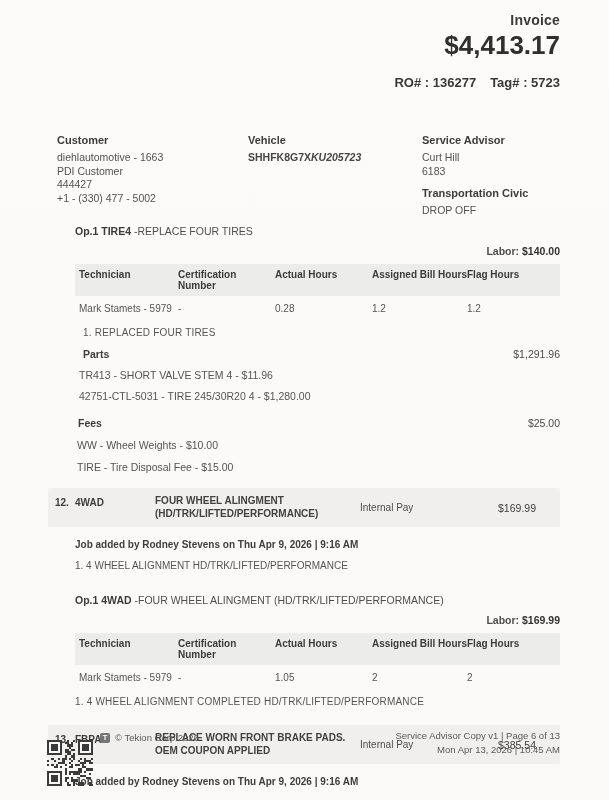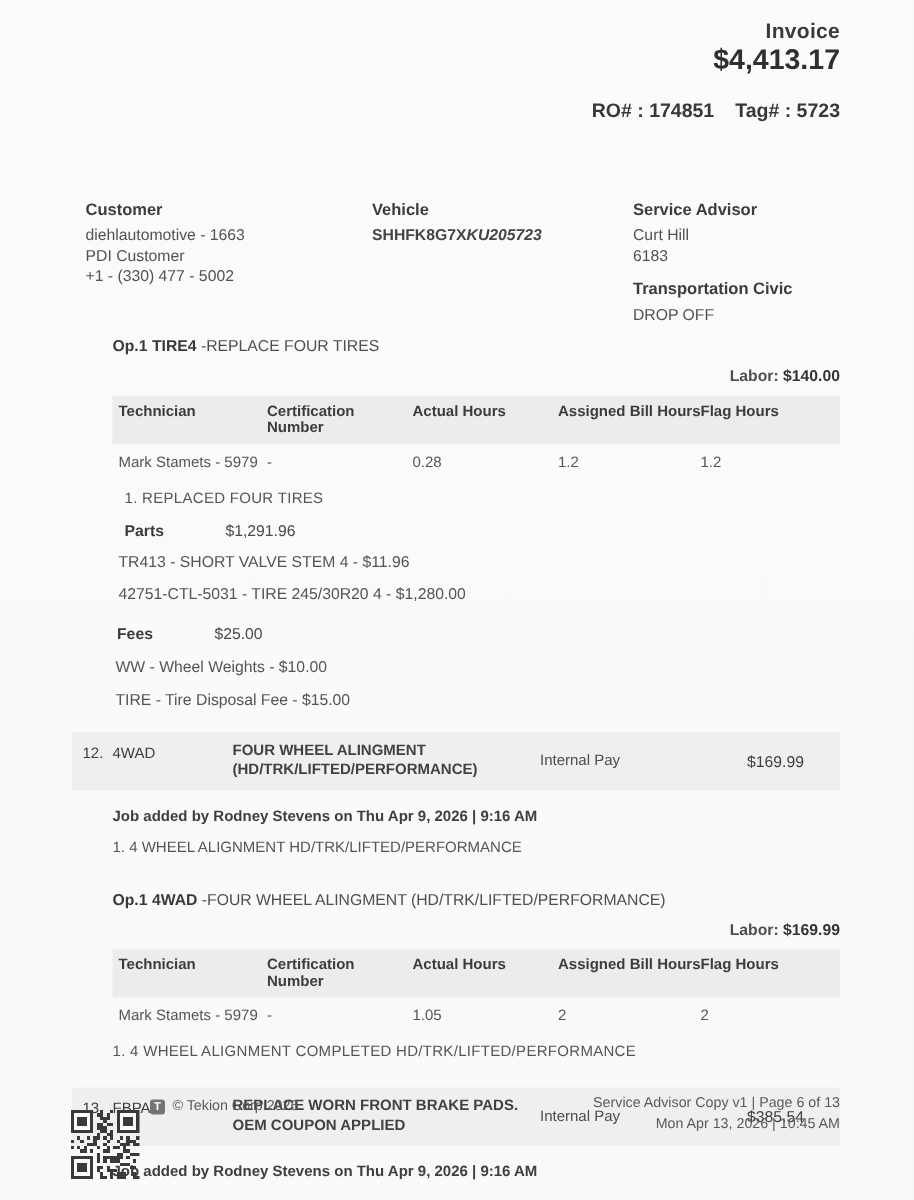--- a/index.html
+++ b/index.html
@@ -7,21 +7,21 @@
   body { font-family:"Liberation Sans", sans-serif; background:#f6f5f3; }
   .page {
     position:relative; width:609px; height:800px;
     background:linear-gradient(180deg,#fcfbf9 0%, #fbfaf8 60%, #faf9f7 100%);
     color:#4c4c4c; overflow:hidden;
   }
 
   
   .inv-header { position:absolute; top:12px; right:49px; text-align:right; }
   .inv-label { font-size:14px; font-weight:bold; color:#3a3a3a; letter-spacing:.2px; }
-  .inv-total { font-size:19px; font-weight:bold; color:#2f2f2f; margin-top:2px; }
+  .inv-total { font-size:26px; font-weight:bold; color:#2f2f2f; margin-top:2px; }
   .ro-line { margin-top:14px; font-size:13px; font-weight:bold; color:#383838; }
   .ro-line .tag { margin-left:14px; }
   .meta-line { font-size:9.5px; color:#585858; line-height:13px; }
   .meta-block { margin-top:4px; }
 
   
   .parties { position:absolute; top:134px; left:57px; width:503px; display:flex; }
   .party-label { font-size:11px; font-weight:bold; color:#3c3c3c; margin-bottom:5px; }
   .party-line { font-size:10.5px; color:#525252; line-height:13.5px; }
   .col-customer { width:191px; }
@@ -38,35 +38,35 @@
   .op-title b { color:#3a3a3a; }
   .labor-line { text-align:right; font-size:10.5px; color:#4e4e4e; margin-top:8px;font-weight:bold; }
   .labor-line b { color:#333; }
 
   .tech-table { margin:7px 0 0 27px; width:485px; font-size:10px; }
   .t-row { display:grid; grid-template-columns:99px 97px 97px 95px auto; padding-left:4px; }
   .t-head { background:#ececea; padding-top:5px; padding-bottom:5px; font-weight:bold; color:#3c3c3c; }
   .t-body { padding-top:7px; padding-bottom:2px; color:#555; }
 
   .story-line { margin:11px 0 0 35px; font-size:10px; color:#555; letter-spacing:.2px; }
-  .sub-row { display:flex; justify-content:flex-start; font-size:10.5px;gap:41px; }
+  .sub-row { display:flex; justify-content:space-between; font-size:10.5px;gap:41px; }
   .sub-row .lbl { font-weight:bold; color:#3c3c3c; }
   .sub-row .amt { color:#4a4a4a; }
   .parts-row { margin:10px 0 0 35px; }
   .part-line { margin:9px 0 0 31px; font-size:10.5px; color:#545454; }
   .fees-row { margin:15px 0 0 30px; }
   .fee-line { margin:10px 0 0 29px; font-size:10.5px; color:#545454; }
 
   
   .job-band {
     margin-top:15px; background:#f0efed; border-radius:2px;
     display:grid; grid-template-columns:20px 80px 205px 105px 71px;
     padding:7px 0 7px 7px; min-height:36px; align-items:center;
   }
-  .jb-num, .jb-code { font-size:10px; font-weight:normal; color:#3c3c3c; align-self:start; padding-top:2px; }
+  .jb-num, .jb-code { font-size:10px; font-weight:bold; color:#3c3c3c; align-self:start; padding-top:2px; }
   .jb-desc { font-size:10px; font-weight:bold; color:#414141; line-height:12.5px; padding-right:14px; }
   .jb-pay { font-size:10px; color:#4c4c4c; }
   .jb-amt { font-size:10.5px; color:#3f3f3f; text-align:right; }
 
   .job-added { margin:12px 0 0 27px; font-size:10px; font-weight:bold; color:#3e3e3e; }
   .job-story { margin:10px 0 0 27px; font-size:10px; color:#555; }
   .mt-lg { margin-top:23px; }
   .mt-band13 { margin-top:18px; }
 
   
@@ -81,29 +81,30 @@
 </style>
 </head>
 <body>
 
 <div class="page">
 
   <div class="inv-header">
     <div class="inv-label">Invoice</div>
     <div class="inv-total">$4,413.17</div>
     <div class="ro-line">
-      <span>RO# : 174851</span><span class="tag">Tag# : 5723</span>
+      <span>RO# : 136277</span><span class="tag">Tag# : 5723</span>
     </div>
   </div>
 
   <div class="parties">
     <div class="col-customer">
       <div class="party-label">Customer</div>
       <div class="party-line">diehlautomotive - 1663</div>
       <div class="party-line">PDI Customer</div>
+      <div class="party-line">444427</div>
       <div class="party-line">+1 - (330) 477 - 5002</div>
     </div>
     <div class="col-vehicle">
       <div class="party-label">Vehicle</div>
       <div class="party-line vin">
         <span>SHHFK8G7X</span><span class="ital">KU205723</span>
       </div>
     </div>
     <div class="col-advisor">
       <div class="party-label">Service Advisor</div>

